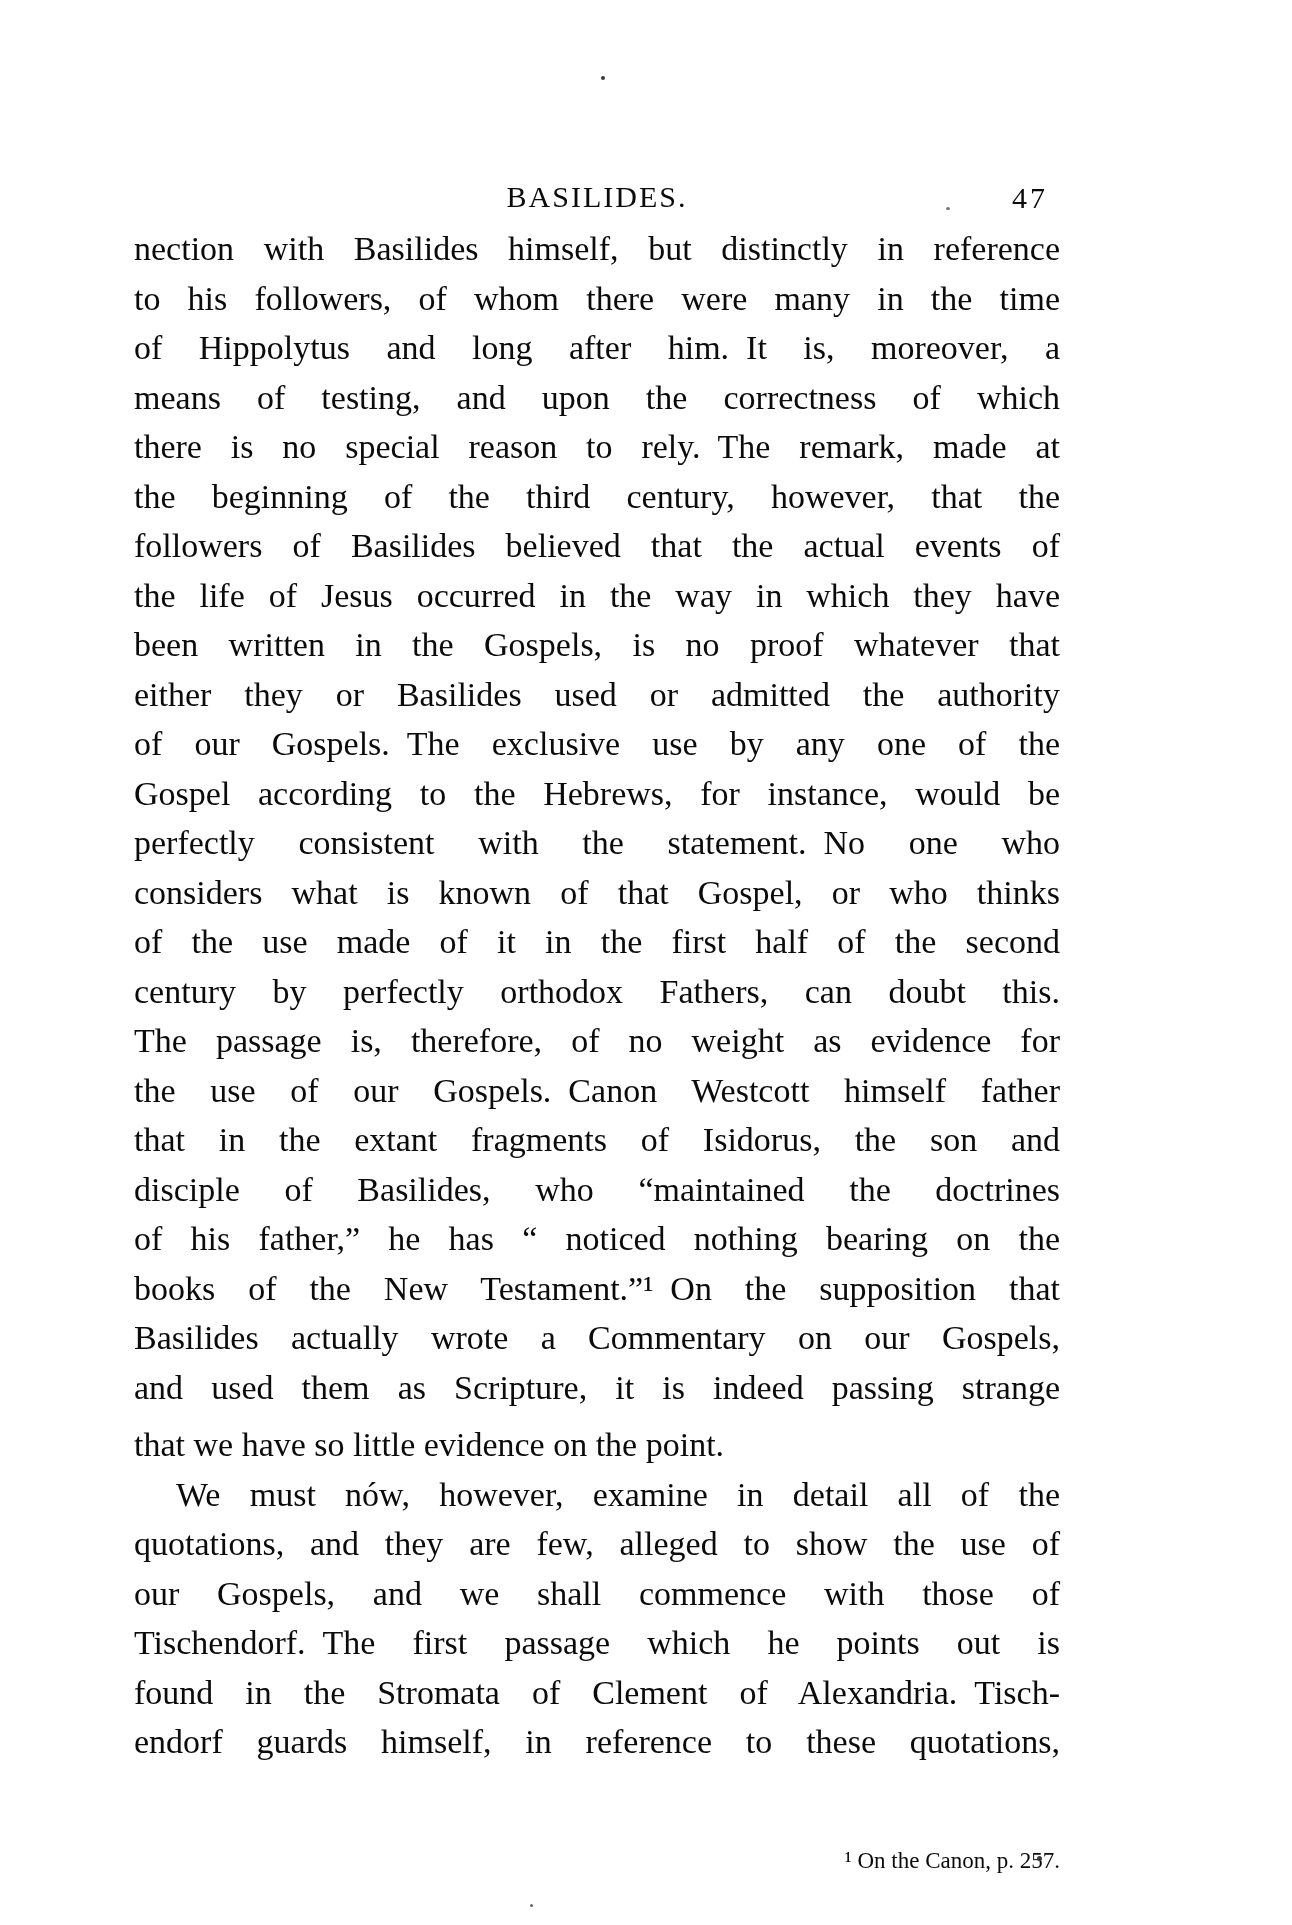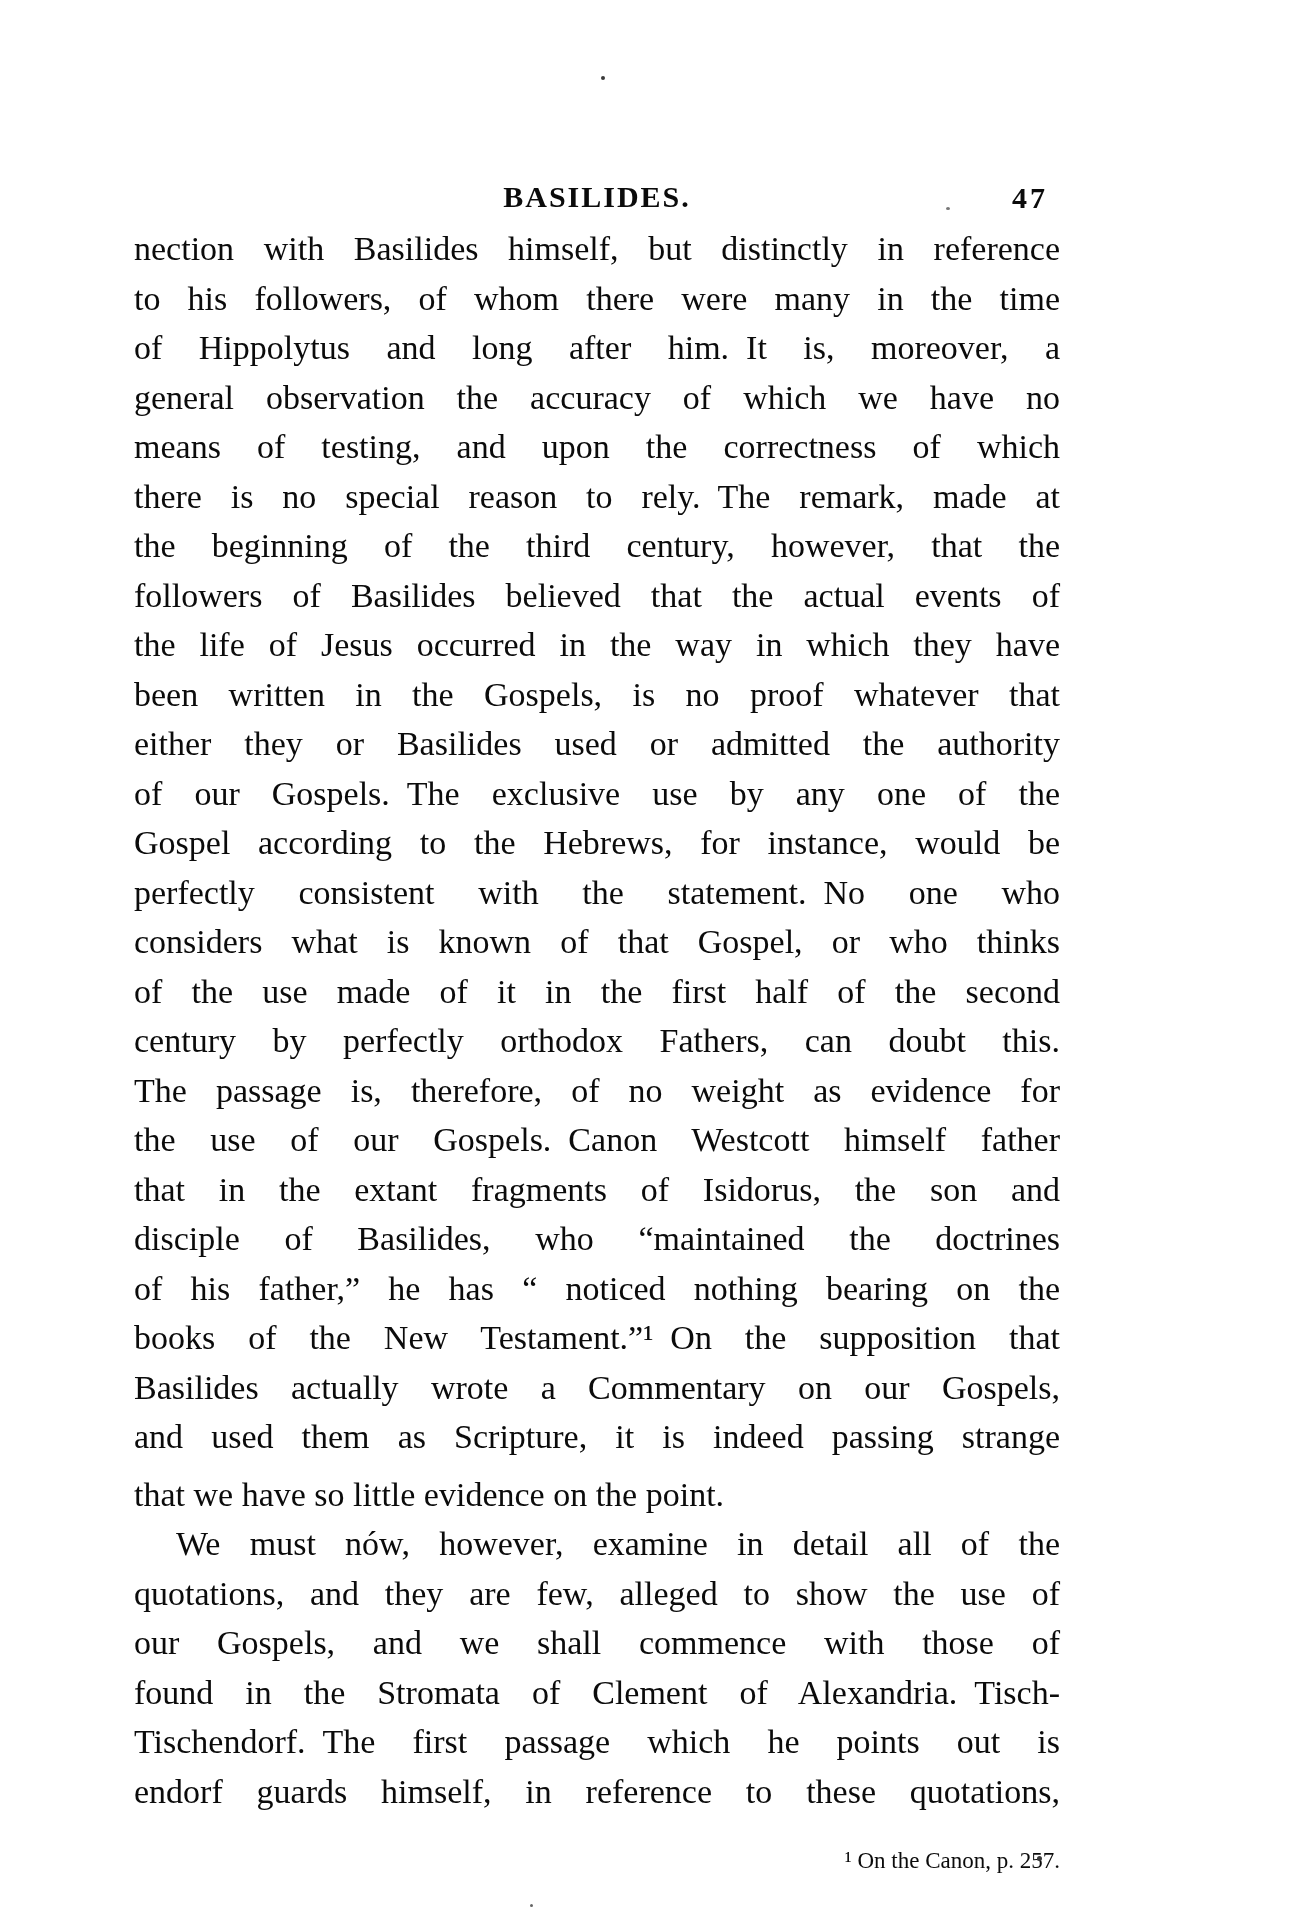--- a/index.html
+++ b/index.html
@@ -14,21 +14,20 @@
   }
   .page { position: absolute; inset: 0; }
 
   
   .running-head {
     position: absolute;
     left: 134px;
     top: 180px;
     width: 926px;
     height: 42px;
-    font-weight: bold;
   }
   .head-title {
     position: absolute;
     left: 0; right: 0;
     text-align: center;
     font-size: 30px;
     letter-spacing: 2px;
   }
   .head-page-num {
     position: absolute;
@@ -83,21 +82,20 @@
 
   <header class="running-head">
     <span class="head-title">BASILIDES.</span>
     <span class="head-page-num">47</span>
   </header>
 
   <main class="text-block" id="body-text">
       <div class="line">nection with Basilides himself, but distinctly in reference</div>
       <div class="line">to his followers, of whom there were many in the time</div>
       <div class="line">of Hippolytus and long after him. It is, moreover, a</div>
-      <div class="line">general observation the accuracy of which we have no</div>
       <div class="line">means of testing, and upon the correctness of which</div>
       <div class="line">there is no special reason to rely. The remark, made at</div>
       <div class="line">the beginning of the third century, however, that the</div>
       <div class="line">followers of Basilides believed that the actual events of</div>
       <div class="line">the life of Jesus occurred in the way in which they have</div>
       <div class="line">been written in the Gospels, is no proof whatever that</div>
       <div class="line">either they or Basilides used or admitted the authority</div>
       <div class="line">of our Gospels. The exclusive use by any one of the</div>
       <div class="line">Gospel according to the Hebrews, for instance, would be</div>
       <div class="line">perfectly consistent with the statement. No one who</div>
@@ -109,22 +107,22 @@
       <div class="line">that in the extant fragments of Isidorus, the son and</div>
       <div class="line">disciple of Basilides, who “maintained the doctrines</div>
       <div class="line">of his father,” he has “ noticed nothing bearing on the</div>
       <div class="line">books of the New Testament.”¹ On the supposition that</div>
       <div class="line">Basilides actually wrote a Commentary on our Gospels,</div>
       <div class="line">and used them as Scripture, it is indeed passing strange</div>
       <div class="line para-last">that we have so little evidence on the point.</div>
       <div class="line indented">We must nów, however, examine in detail all of the</div>
       <div class="line">quotations, and they are few, alleged to show the use of</div>
       <div class="line">our Gospels, and we shall commence with those of</div>
+      <div class="line">Tischendorf. The first passage which he points out is</div>
       <div class="line">found in the Stromata of Clement of Alexandria. Tisch-</div>
-      <div class="line">Tischendorf. The first passage which he points out is</div>
       <div class="line">endorf guards himself, in reference to these quotations,</div>
     </main>
 
   <footer class="footnote">
     <span>¹ On the Canon, p. 257.</span>
   </footer>
 
   <div class="speck speck-1"></div>
   <div class="speck speck-2"></div>
   <div class="speck speck-3"></div>

